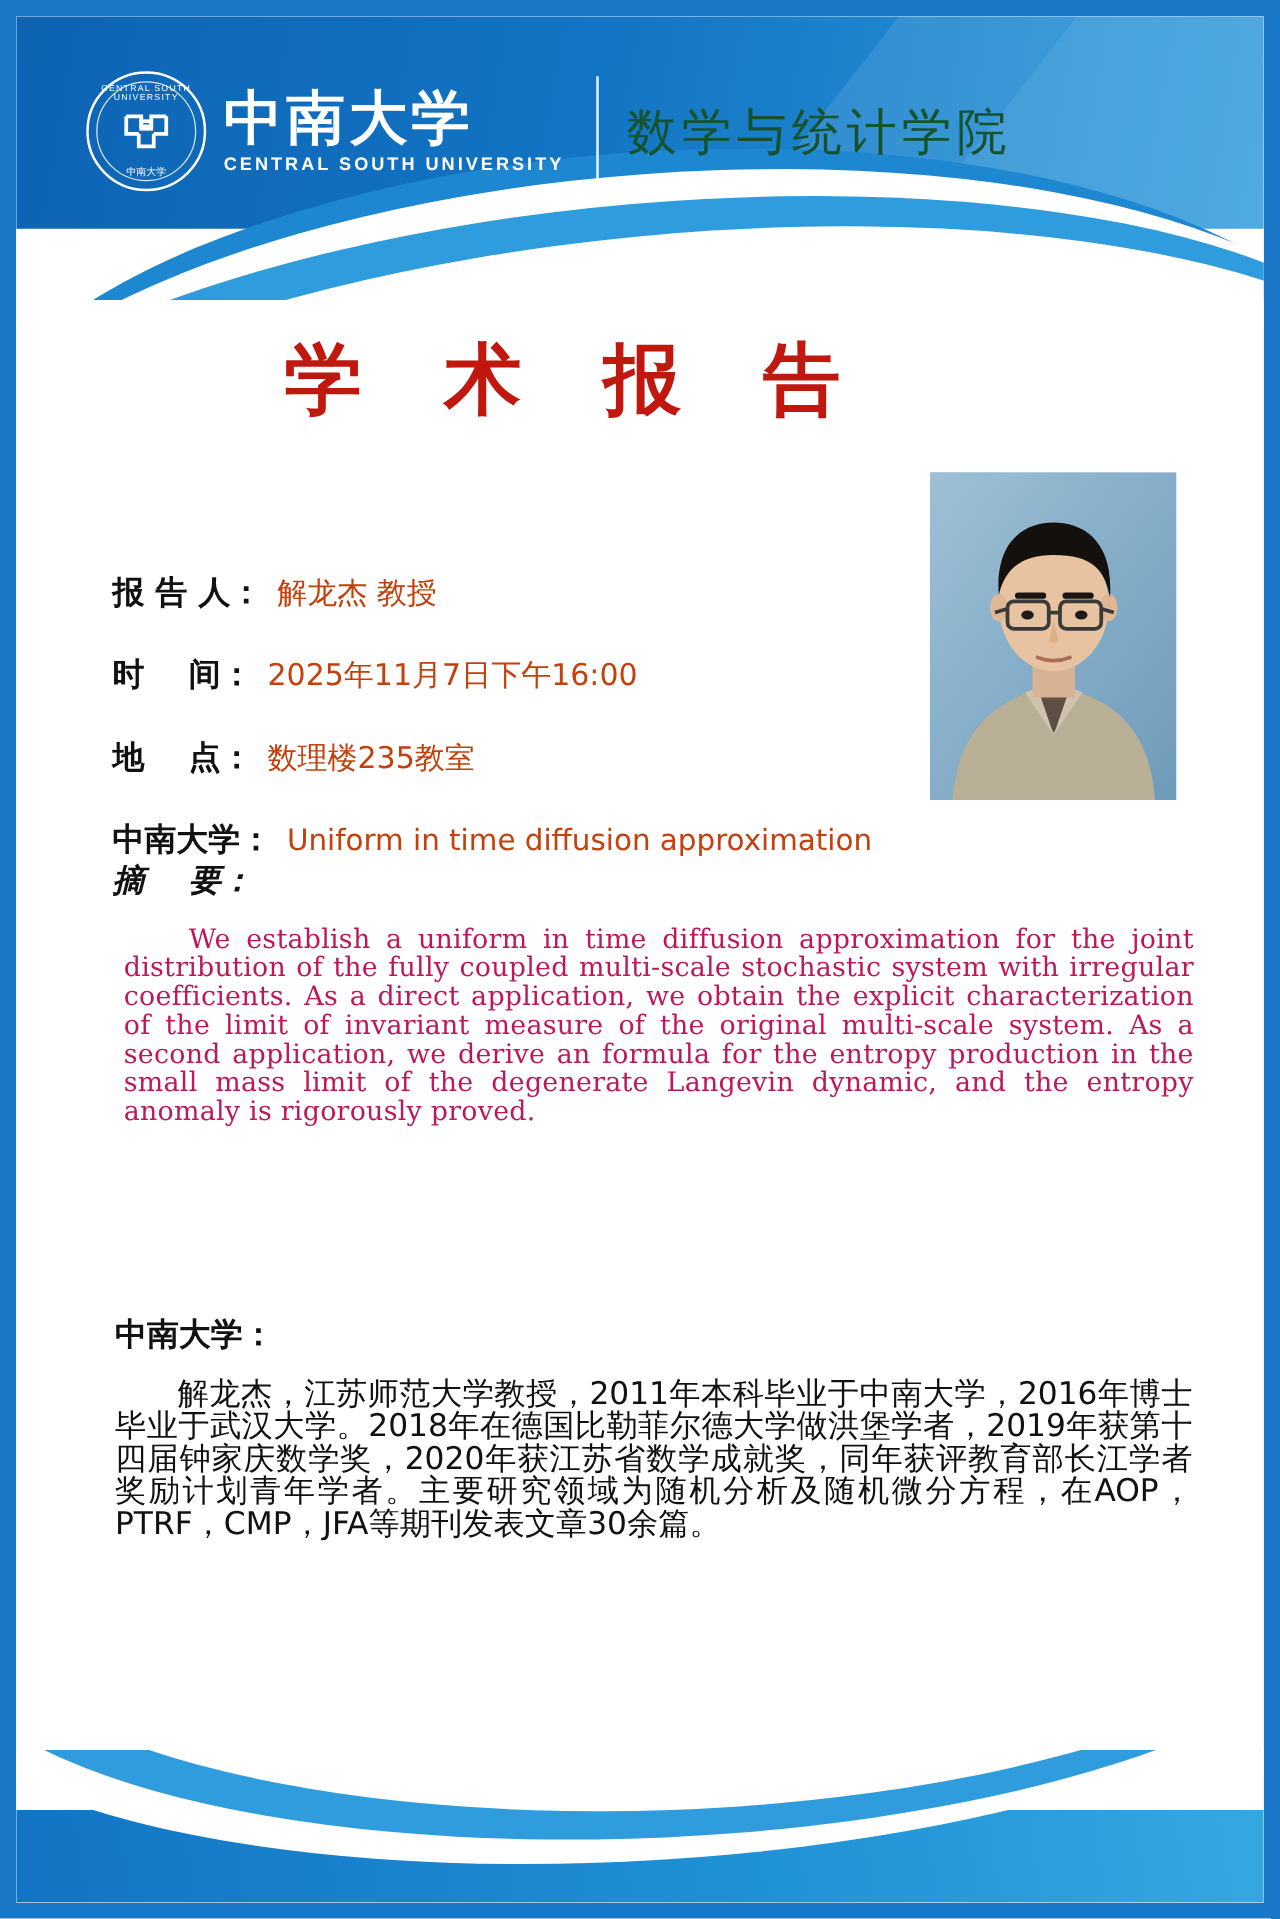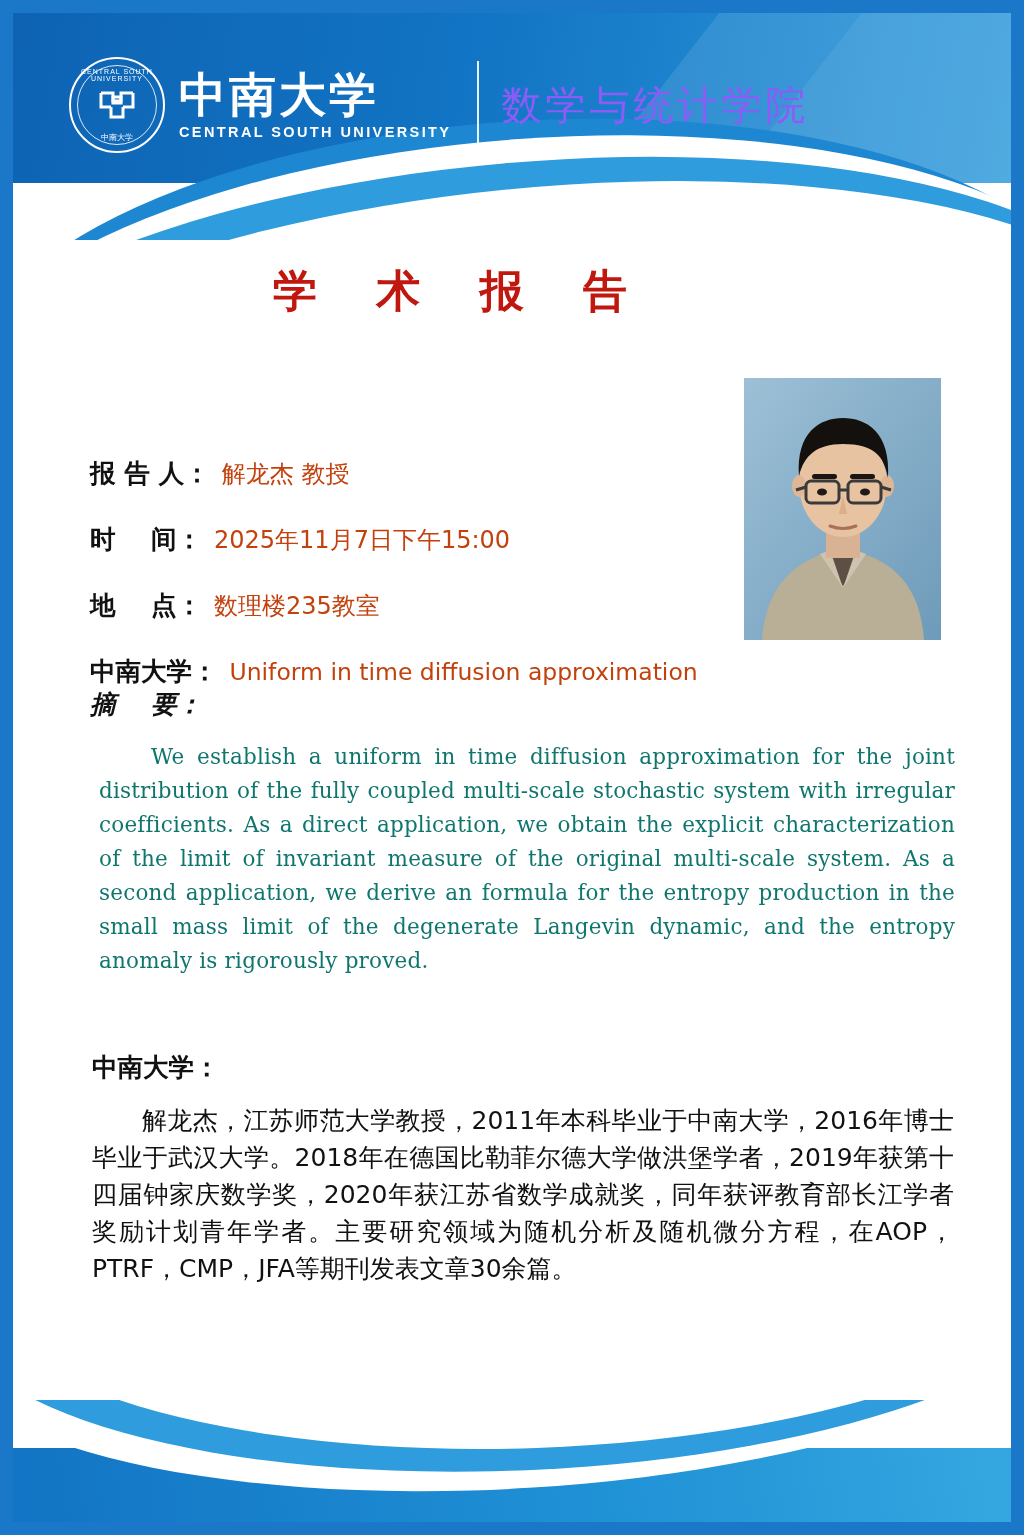--- a/index.html
+++ b/index.html
@@ -151,42 +151,42 @@
     margin-top: 4px;
     white-space: nowrap;
   }
   .logo-divider {
     width: 2px;
     height: 88px;
     background: rgba(255,255,255,0.9);
     margin: 0 22px 0 26px;
   }
   .logo-dept {
-    color: #8b5cf6;
+    color: #14532d;
     font-family: "DejaVu Serif", serif;
     font-size: 40px;
     letter-spacing: 4px;
     white-space: nowrap;
   }
   
   .body-area {
     position: absolute;
     left: 13px; top: 240px;
     width: 998px; height: 1180px;
     background: #ffffff;
   }
   .title {
     position: absolute;
     left: 0; top: 22px;
     width: 874px;
     text-align: center;
     color: #c0170f;
     font-family: "DejaVu Serif", serif;
     font-weight: bold;
-    font-size: 44px;
+    font-size: 62px;
     letter-spacing: 22px;
     text-indent: 22px;
   }
   .photo {
     position: absolute;
     left: 731px; top: 138px;
     width: 197px; height: 262px;
     overflow: hidden;
     background: #7ea6c2;
   }
@@ -231,43 +231,43 @@
     color: #111111;
     white-space: pre;
     font-style: italic;
   }
   .abstract-body {
     position: absolute;
     left: 86px; top: 500px;
     width: 856px;
     font-family: "DejaVu Serif", serif;
     font-size: 21.5px;
-    line-height: 34px;
-    color: #0f766e;
+    line-height: 23px;
+    color: #be185d;
     text-align: justify;
     text-justify: inter-word;
     text-indent: 52px;
     letter-spacing: 0.2px;
   }
   .bio-head {
     position: absolute;
     left: 79px; top: 810px;
     font-family: "DejaVu Sans", sans-serif;
     font-weight: bold;
     font-size: 25.5px;
     color: #111111;
     white-space: pre;
   }
   .bio-body {
     position: absolute;
     left: 79px; top: 862px;
     width: 862px;
     font-family: "DejaVu Sans", sans-serif;
     font-size: 25px;
-    line-height: 37px;
+    line-height: 26px;
     color: #111111;
     text-align: justify;
     text-indent: 50px;
   }
   
   .footer {
     position: absolute;
     left: 13px; top: 1400px;
     width: 998px; height: 122px;
     overflow: hidden;
@@ -395,21 +395,21 @@
       </svg>
     </div>
 
     <div class="fields">
       <div class="field-row">
         <span class="field-label">报 告 人：</span>
         <span class="field-value">解龙杰  教授</span>
       </div>
       <div class="field-row">
         <span class="field-label">时    间：</span>
-        <span class="field-value">2025年11月7日下午15:00</span>
+        <span class="field-value">2025年11月7日下午16:00</span>
       </div>
       <div class="field-row">
         <span class="field-label">地    点：</span>
         <span class="field-value">数理楼235教室</span>
       </div>
       <div class="field-row">
         <span class="field-label">中南大学：</span>
         <span class="field-value latin">Uniform in time diffusion approximation</span>
       </div>
     </div>

